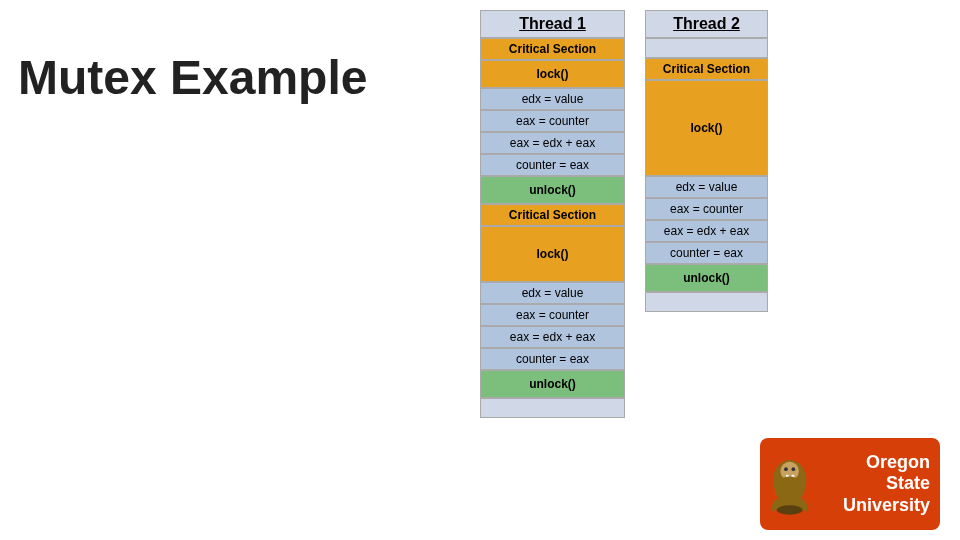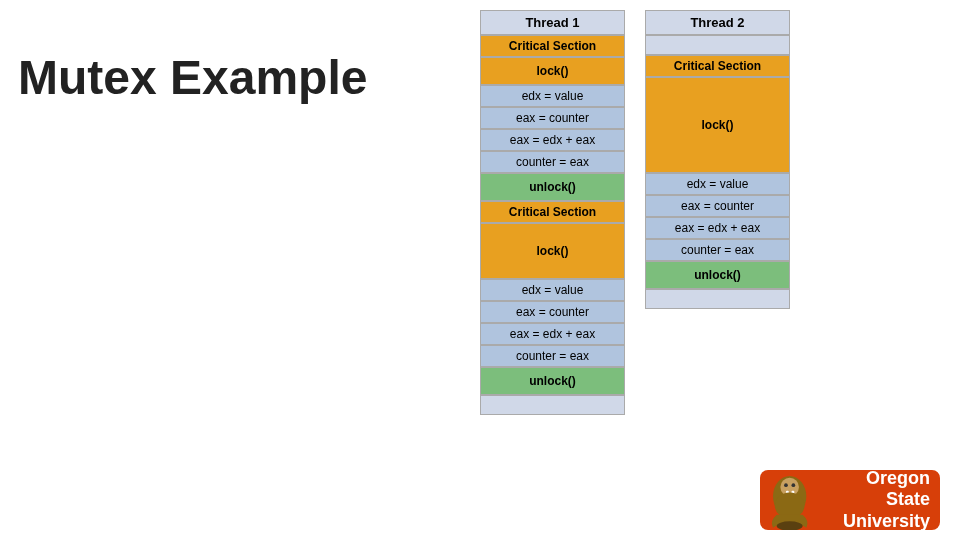--- a/index.html
+++ b/index.html
@@ -33,24 +33,25 @@
     .thread-column {
       display: flex;
       flex-direction: column;
       width: 145px;
     }
 
     .thread-header {
       background: #d0d8e8;
       border: 1px solid #aaa;
       text-align: center;
-      font-size: 13px;
+      font-size: 16px;
       font-weight: bold;
       padding: 4px 2px;
       color: #000;
+      text-decoration: underline;
     }
 
     .section-label {
       background: #e8a020;
       border: 1px solid #aaa;
       text-align: center;
       font-size: 12px;
       font-weight: bold;
       padding: 3px 8px;
       color: #000;
@@ -109,21 +110,21 @@
       padding: 40px 2px;
       color: #000;
       font-weight: bold;
     }
 
     .osu-logo {
       position: absolute;
       bottom: 10px;
       right: 20px;
       width: 180px;
-      height: 60px;
+      height: 92px;
       background: #d73f09;
       border-radius: 8px;
       display: flex;
       align-items: center;
       justify-content: flex-end;
       padding-right: 10px;
       overflow: hidden;
     }
 
     .osu-logo-text {
@@ -138,21 +139,21 @@
       width: 65px;
       height: 65px;
       margin-right: 5px;
     }
 
     .thread1-col {
       width: 145px;
     }
 
     .thread2-col {
-      width: 145px;
+      width: 123px;
     }
   </style>
 </head>
 <body>
 
 <div class="page-title">Mutex Example</div>
 
 <div class="threads-container">
 
   <div class="thread-column thread1-col">

